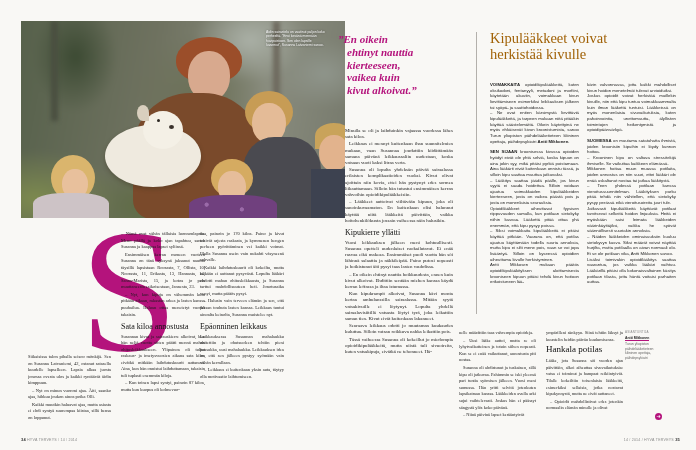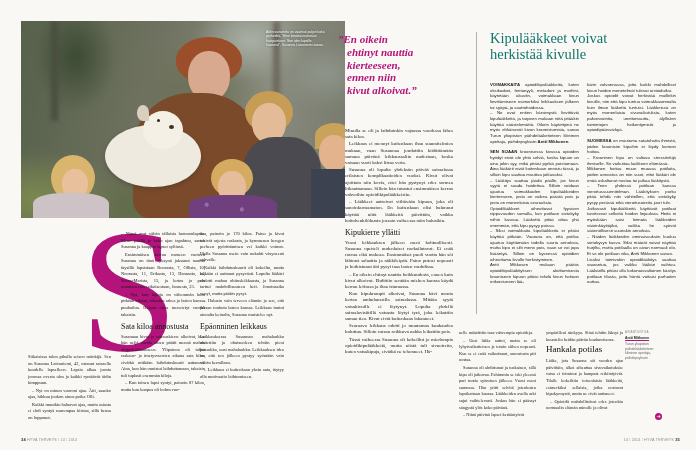--- a/index.html
+++ b/index.html
@@ -34,21 +34,21 @@
   .col{position:absolute;text-align:justify;overflow:hidden;}
   .col p{margin:0 0 1px 0;}
   .col p + p{text-indent:4px;}
   .body-serif{font-size:4.5px;line-height:6.55px;}
   .col4-serif{font-size:4.9px;line-height:6.2px;}
   .sec-heading{font-size:8px;line-height:9px;font-weight:normal;margin:4px 0 2.5px 0;
     text-align:left;text-indent:0;color:#111;}
   
   .vrule{position:absolute;left:476px;top:32px;width:1px;height:282px;background:#b3b0ab;}
   .sb-headline{position:absolute;left:490px;top:30px;width:195px;
-    font-size:14.5px;line-height:16px;color:#0f766e;}
+    font-size:14.5px;line-height:16px;color:#a16207;}
   .sb-col{position:absolute;top:82px;width:89px;height:233px;overflow:hidden;
     font-family:"Liberation Sans",sans-serif;font-size:4.3px;line-height:5.65px;
     text-align:justify;color:#222;}
   .sb-col p{margin:0;}
   .sb-col p.gap{margin-top:5px;}
   .sb-col b{font-weight:bold;}
   
   .rb-col{font-size:4.4px;line-height:6.6px;}
   .hankala{font-size:9px;line-height:10px;margin:0 0 4px 0;}
   .expert{position:absolute;left:625px;top:330px;width:48px;
@@ -101,21 +101,21 @@
     <div class="fig" style="left:298px;top:114px;width:30px;height:36px;background:#e2b38d;border-radius:48%;"></div>
     <div class="fig" style="left:290px;top:148px;width:34px;height:50px;background:#3d4250;"></div>
 
     <div class="photo-caption">Äidin sairastelu on vaatinut paljon koko perheeltä. ”Ensi kesänä mennään huvipuistoon. Sen olen lapsille luvannut”, Susanna Latvaniemi sanoo.</div>
   </div>
 
   <div class="pull-quote">
     <span>”En oikein</span>
     <span class="ind">ehtinyt nauttia</span>
     <span class="ind">kierteeseen,</span>
-    <span class="ind">ennen niin</span>
+    <span class="ind">vaikea kuin</span>
     <span class="ind">kivut alkoivat.”</span>
   </div>
 
   <div class="drop-cap">S</div>
 
   <div class="col body-serif" style="left:28px;top:354px;width:83px;height:84px;">
     <p>Siikaisissa talon pihalla seisoo mönkijä. Sen on Susanna Latvaniemi, 42, ostanut satasella kuudelle lapselleen. Lapsia alkaa juosta jonossa ovesta ulos ja kaikki ryntäävät äidin kimppuun.</p>
     <p>– Nyt on minun vuoroni ajaa. Äiti, saanko ajaa, hihkuu joukon ainoa poika Olli.</p>
     <p>Kaikki muutkin haluavat ajaa, mutta asiasta ei ehdi syntyä suurempaa kiistaa, sillä bensa on loppunut.</p>
   </div>

